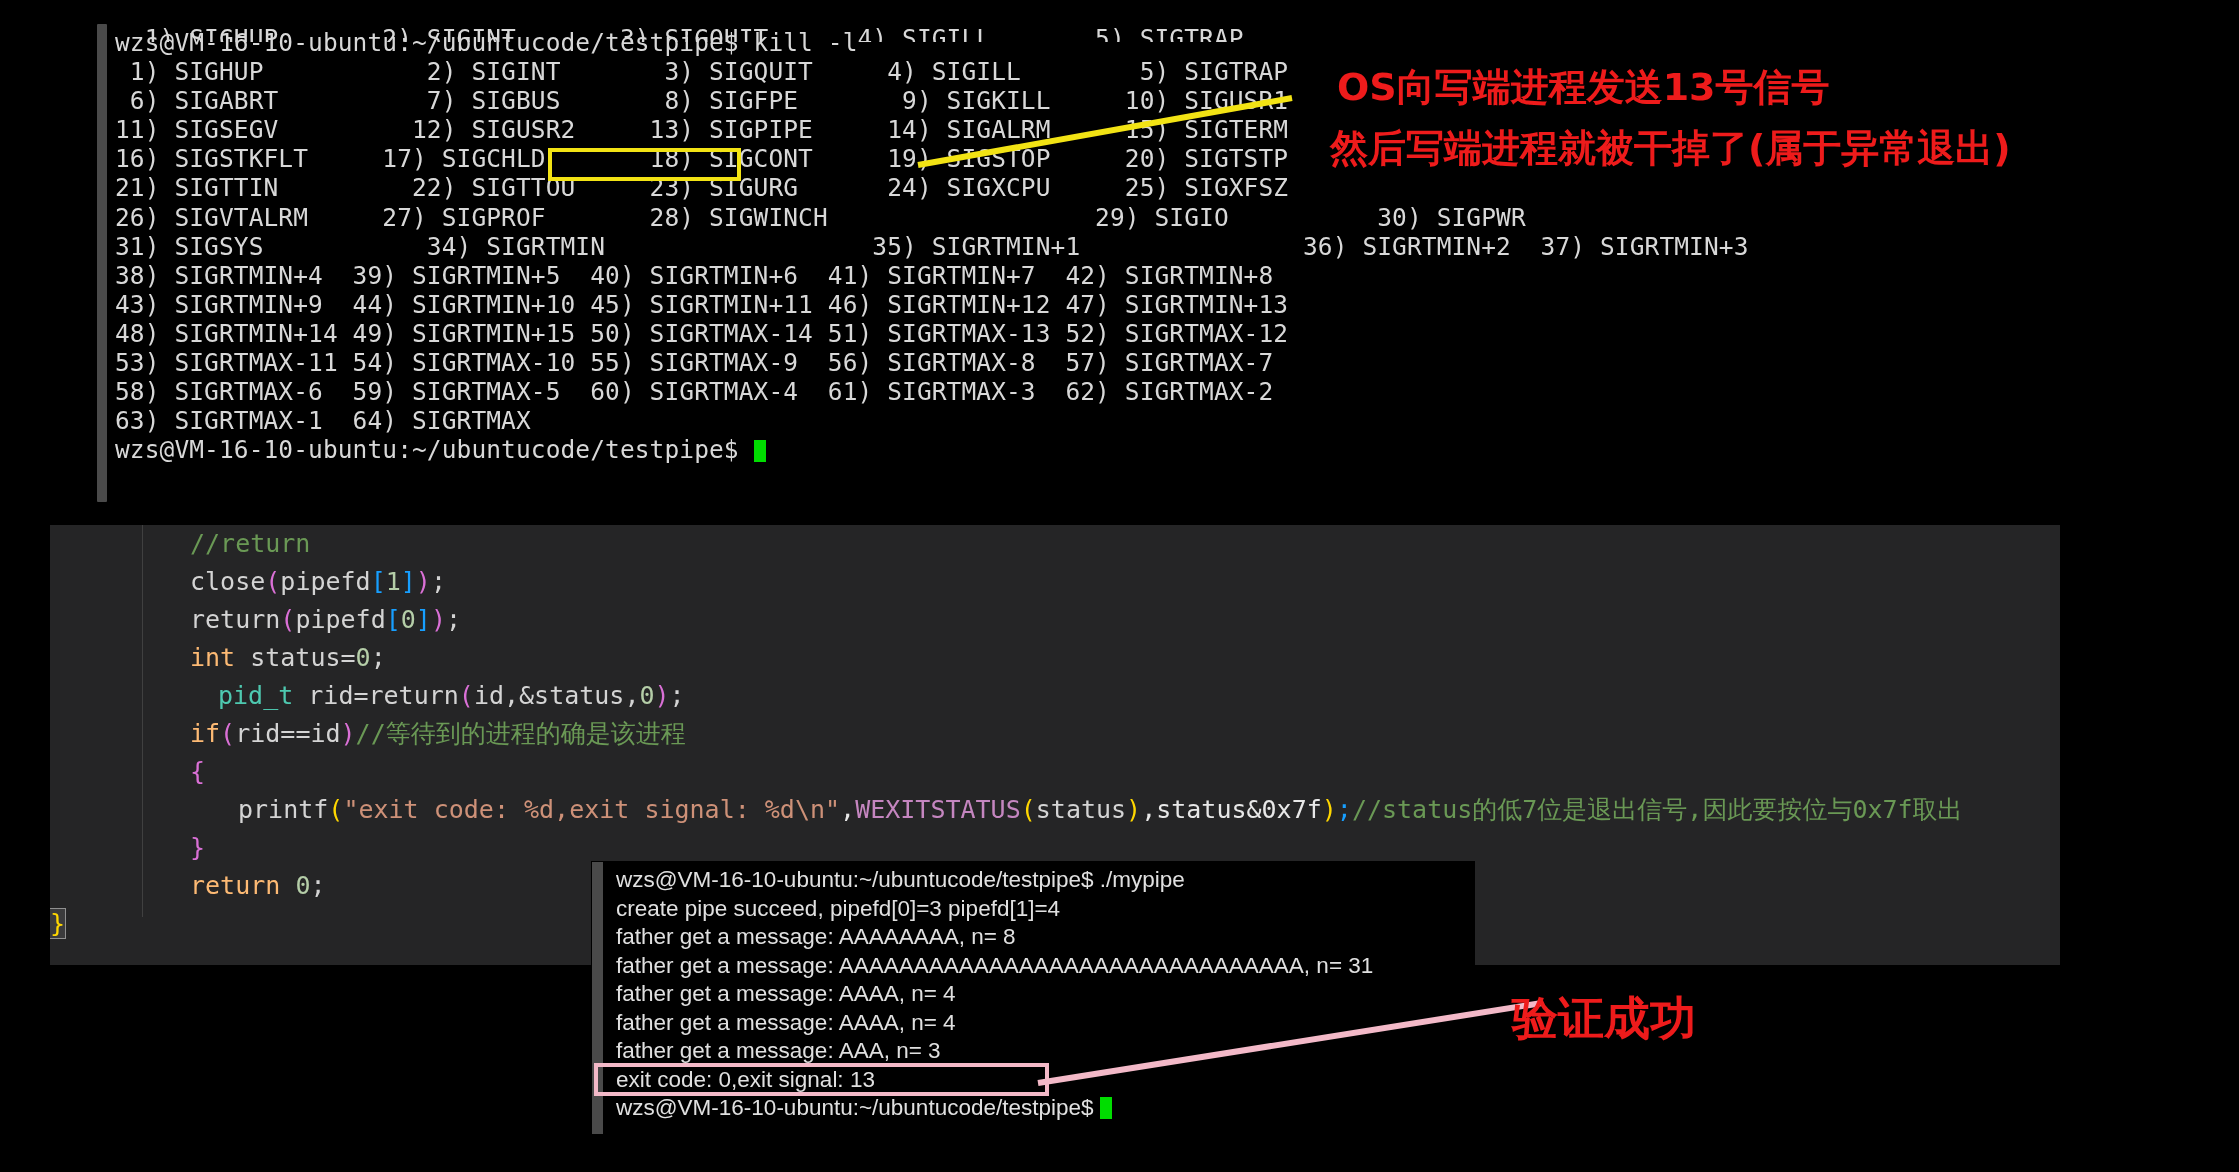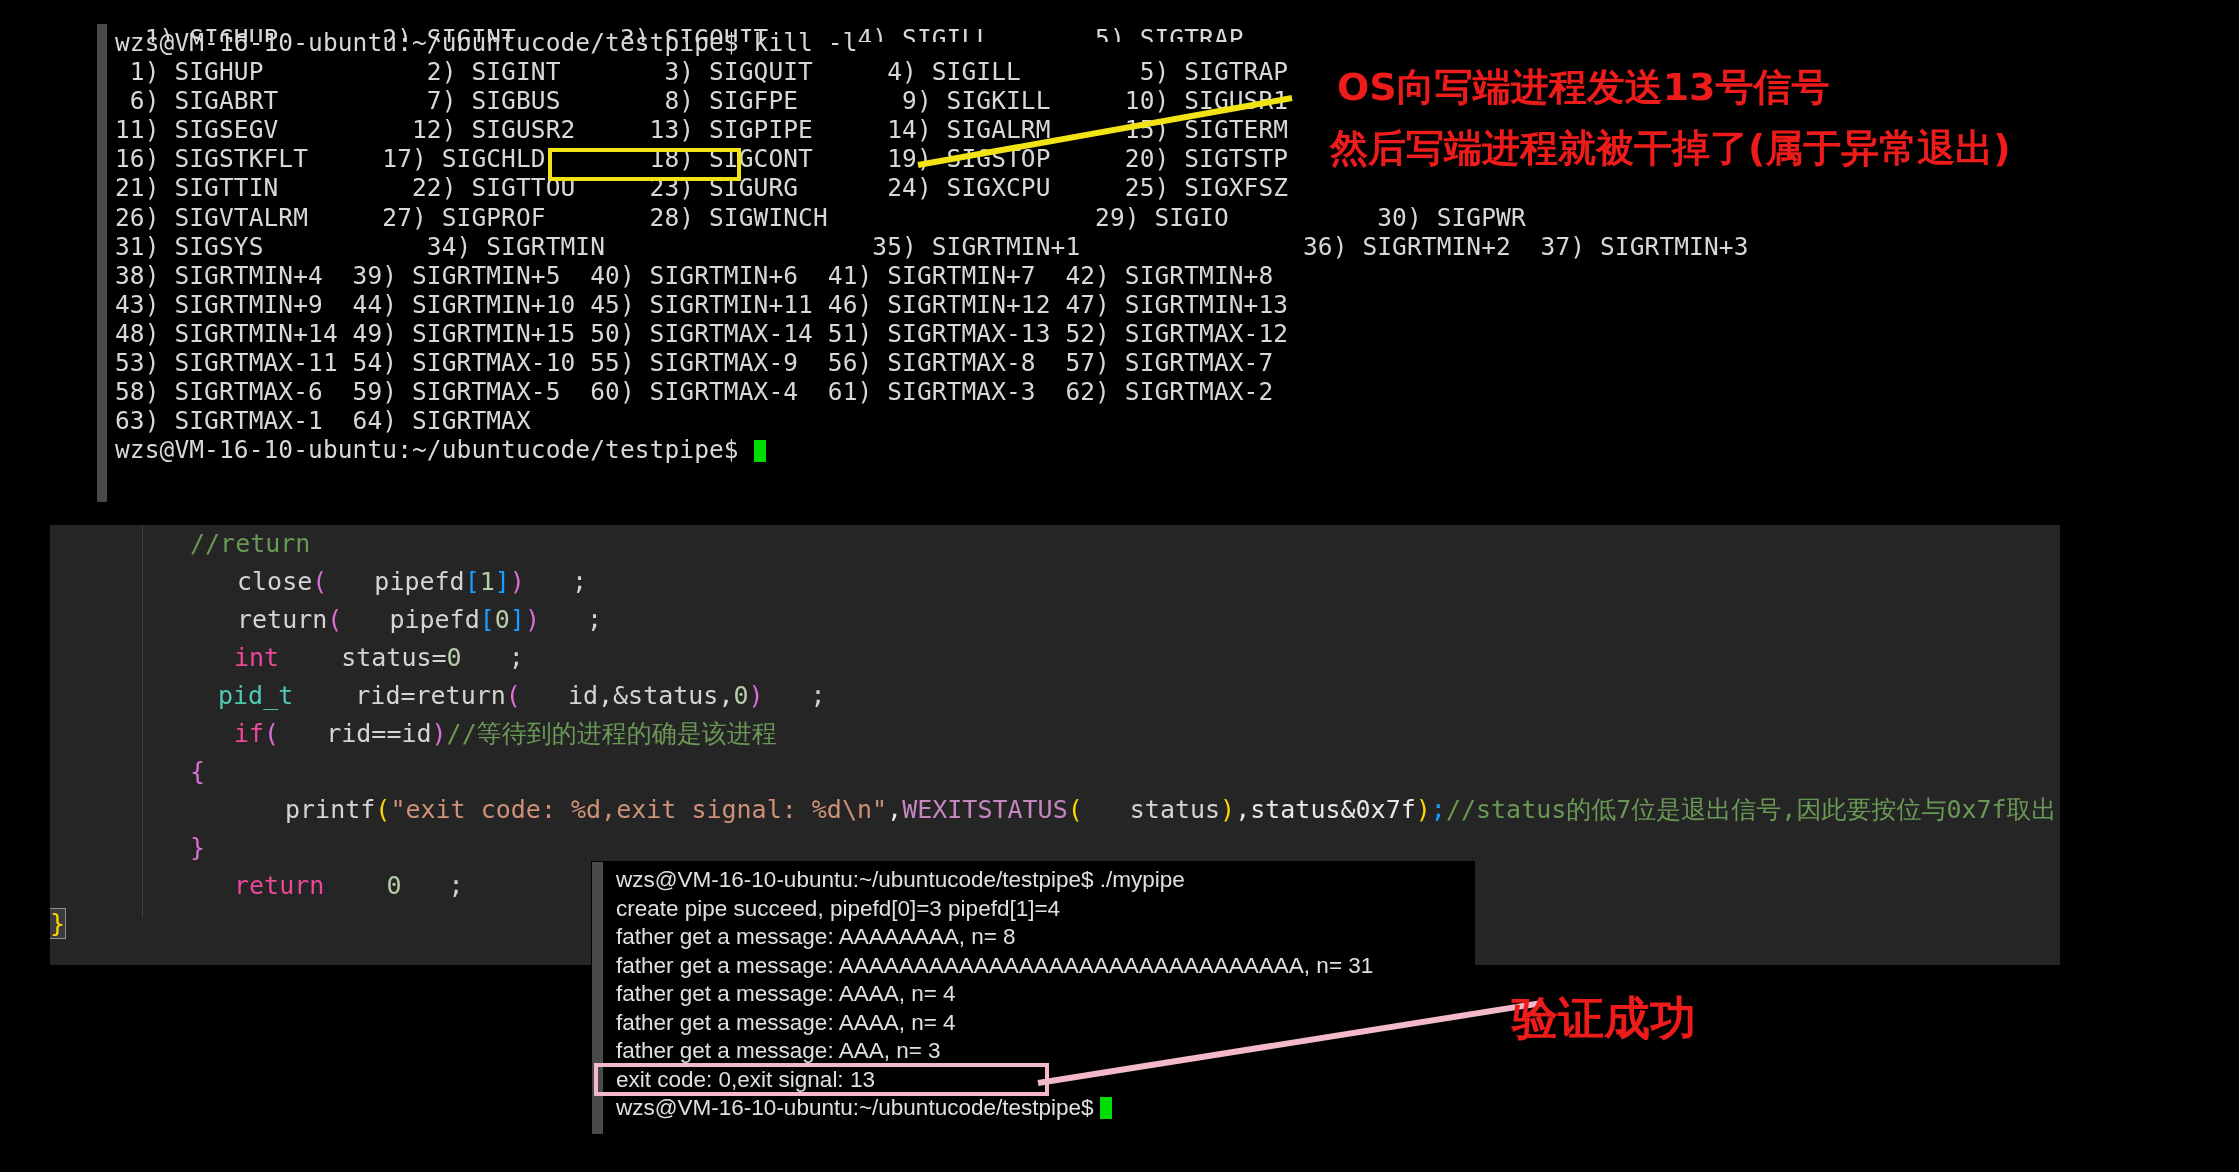--- a/index.html
+++ b/index.html
@@ -126,23 +126,23 @@
   .ln-3 { top: 114px; left: 140px; }
   .ln-4 { top: 152px; left: 140px; }
   .ln-5 { top: 190px; left: 140px; }
   .ln-6 { top: 228px; left: 140px; }
   .ln-7 { top: 266px; left: 188px; }
   .ln-8 { top: 304px; left: 140px; }
   .ln-9 { top: 342px; left: 140px; }
   .ln-10 { top: 380px; left: 0px; }
 
   .tok-comment   { color: #6a9955; }
-  .tok-keyword   { color: #ec4899; margin-left: 44px; }
+  .tok-keyword   { color: #fdba74; }
   .tok-type      { color: #4ec9b0; margin-left: 28px; }
-  .tok-plain     { color: #d4d4d4; margin-left: 47px; }
+  .tok-plain     { color: #d4d4d4; }
   .tok-string    { color: #ce9178; }
   .tok-number    { color: #b5cea8; }
   .tok-macro     { color: #c586c0; margin-top: 20px; }
   .tok-p1        { color: #ffd700; }
   .tok-p2        { color: #da70d6; }
   .tok-p3        { color: #179fff; }
   .tok-white     { color: #e8e8e8; }
   .bracket-hl {
     outline: 1px solid #909090;
     background: rgba(255,255,255,0.10);

